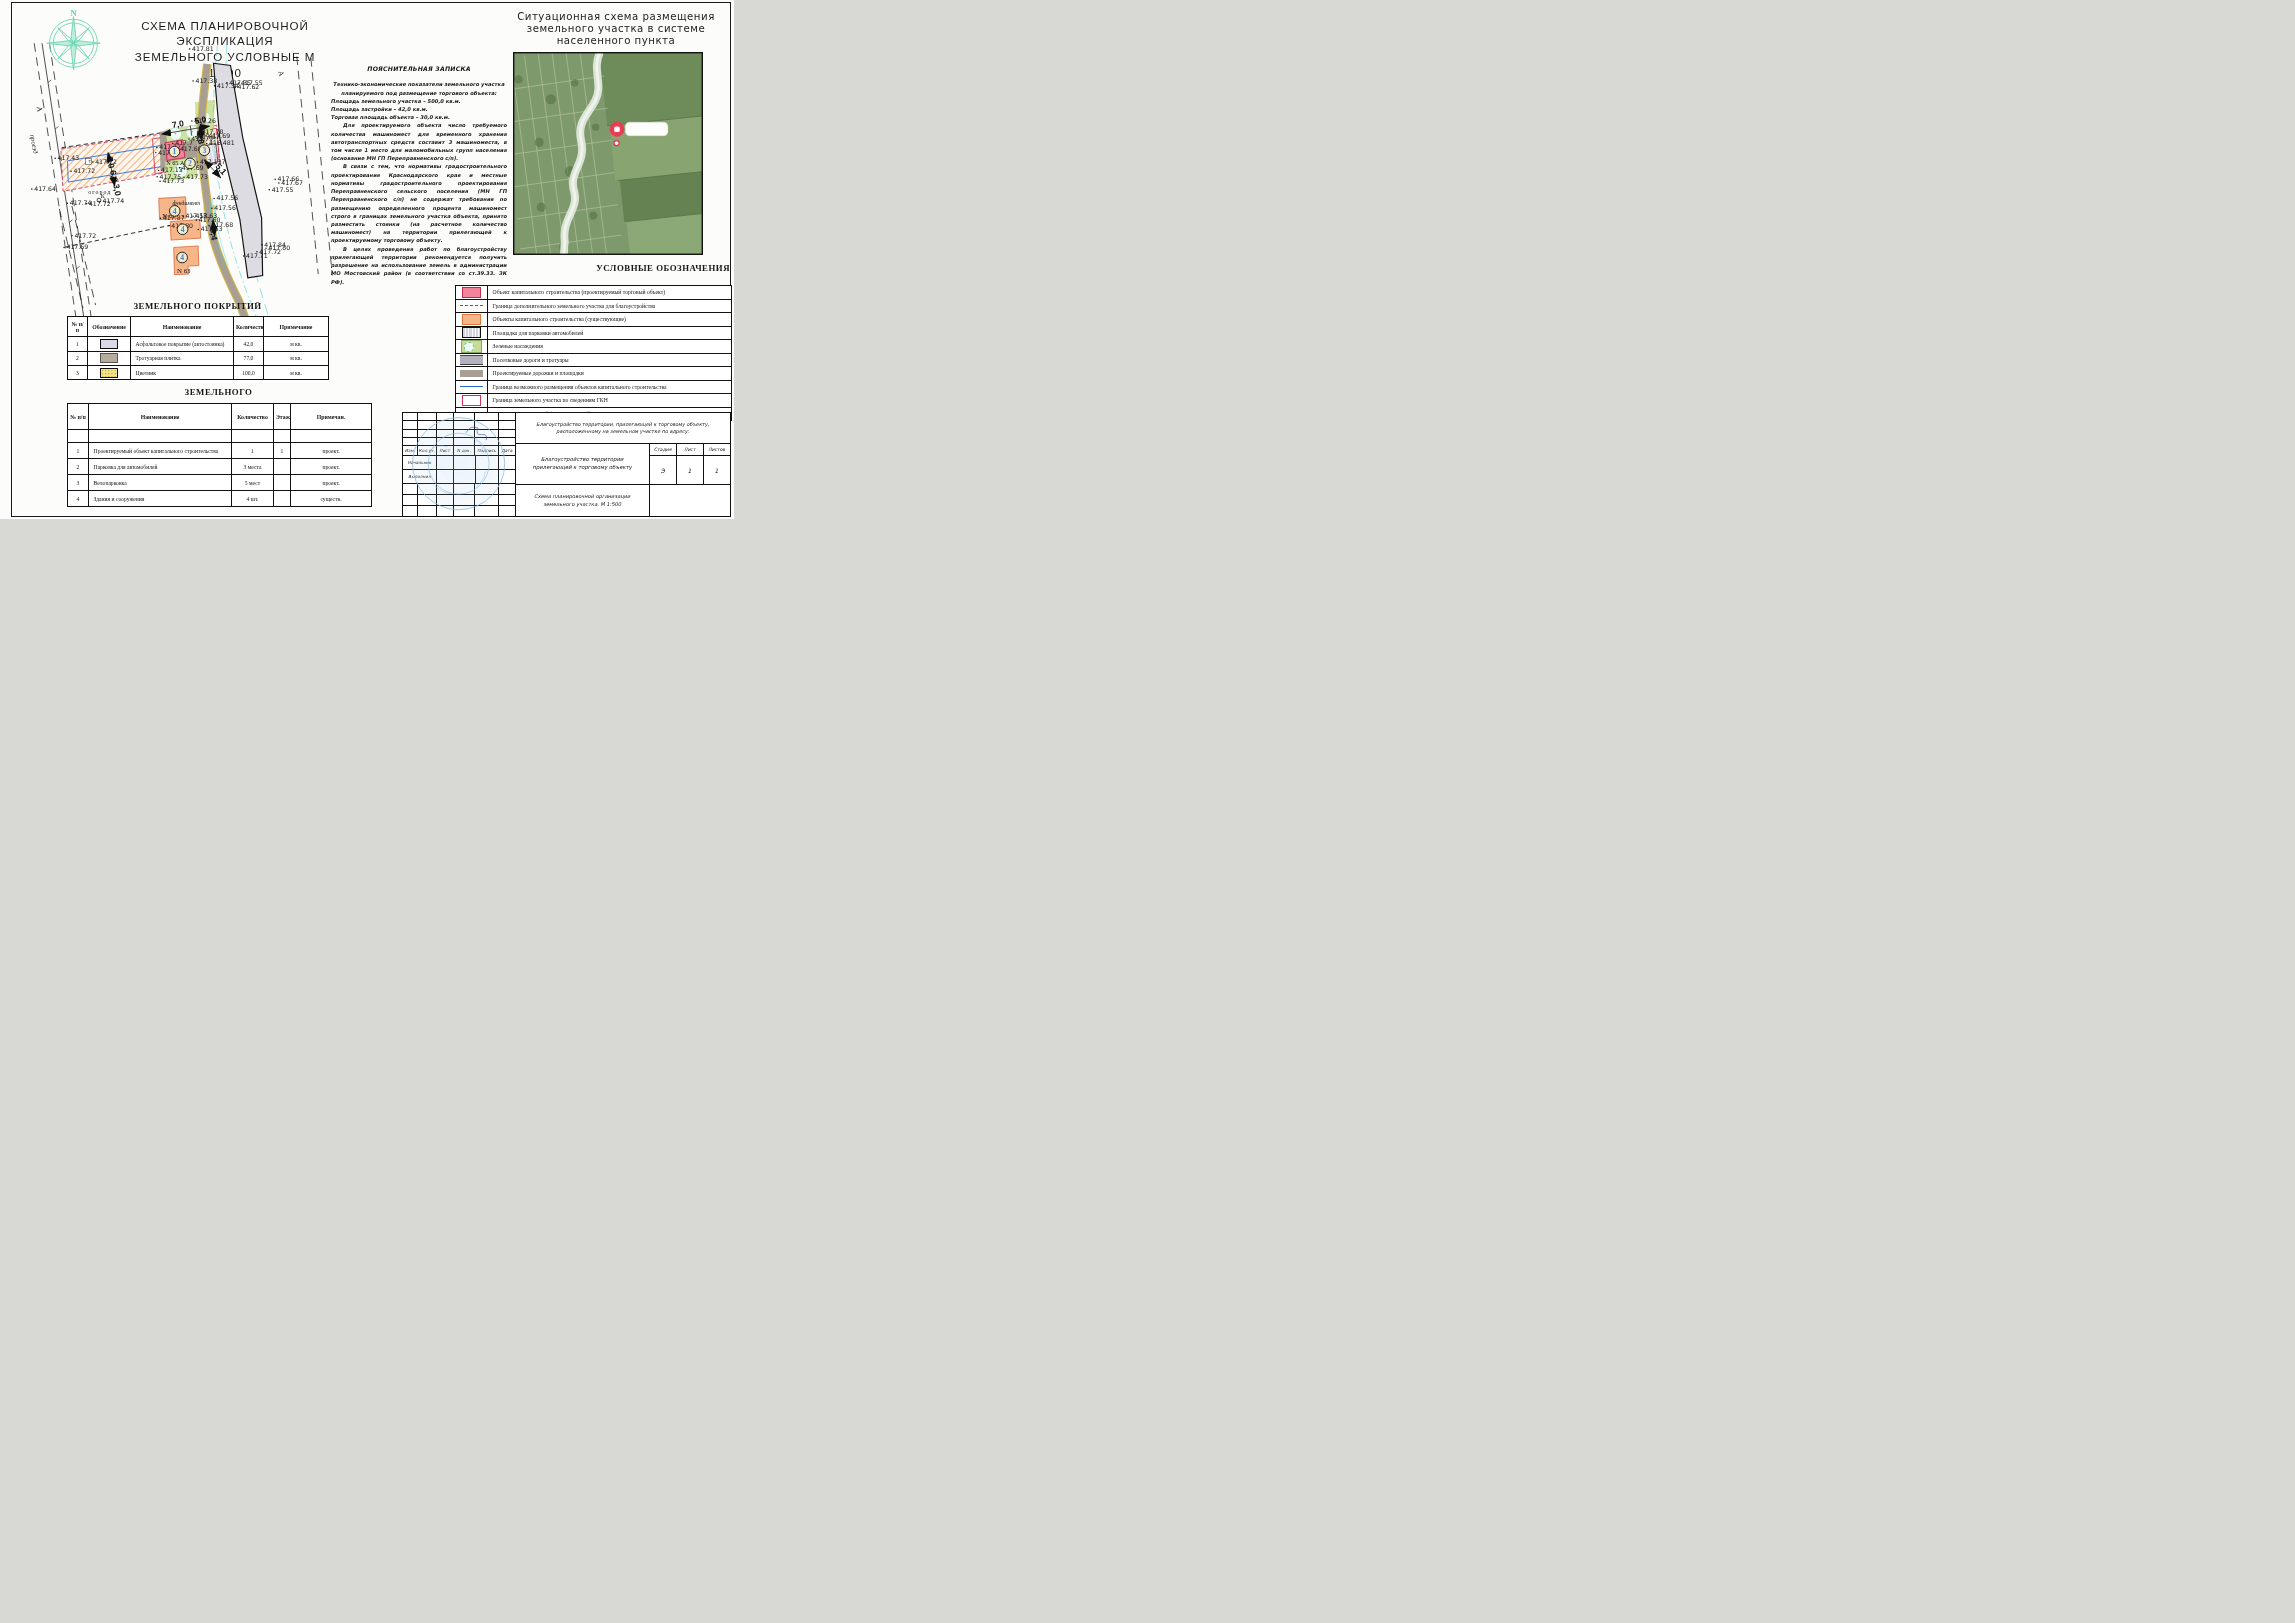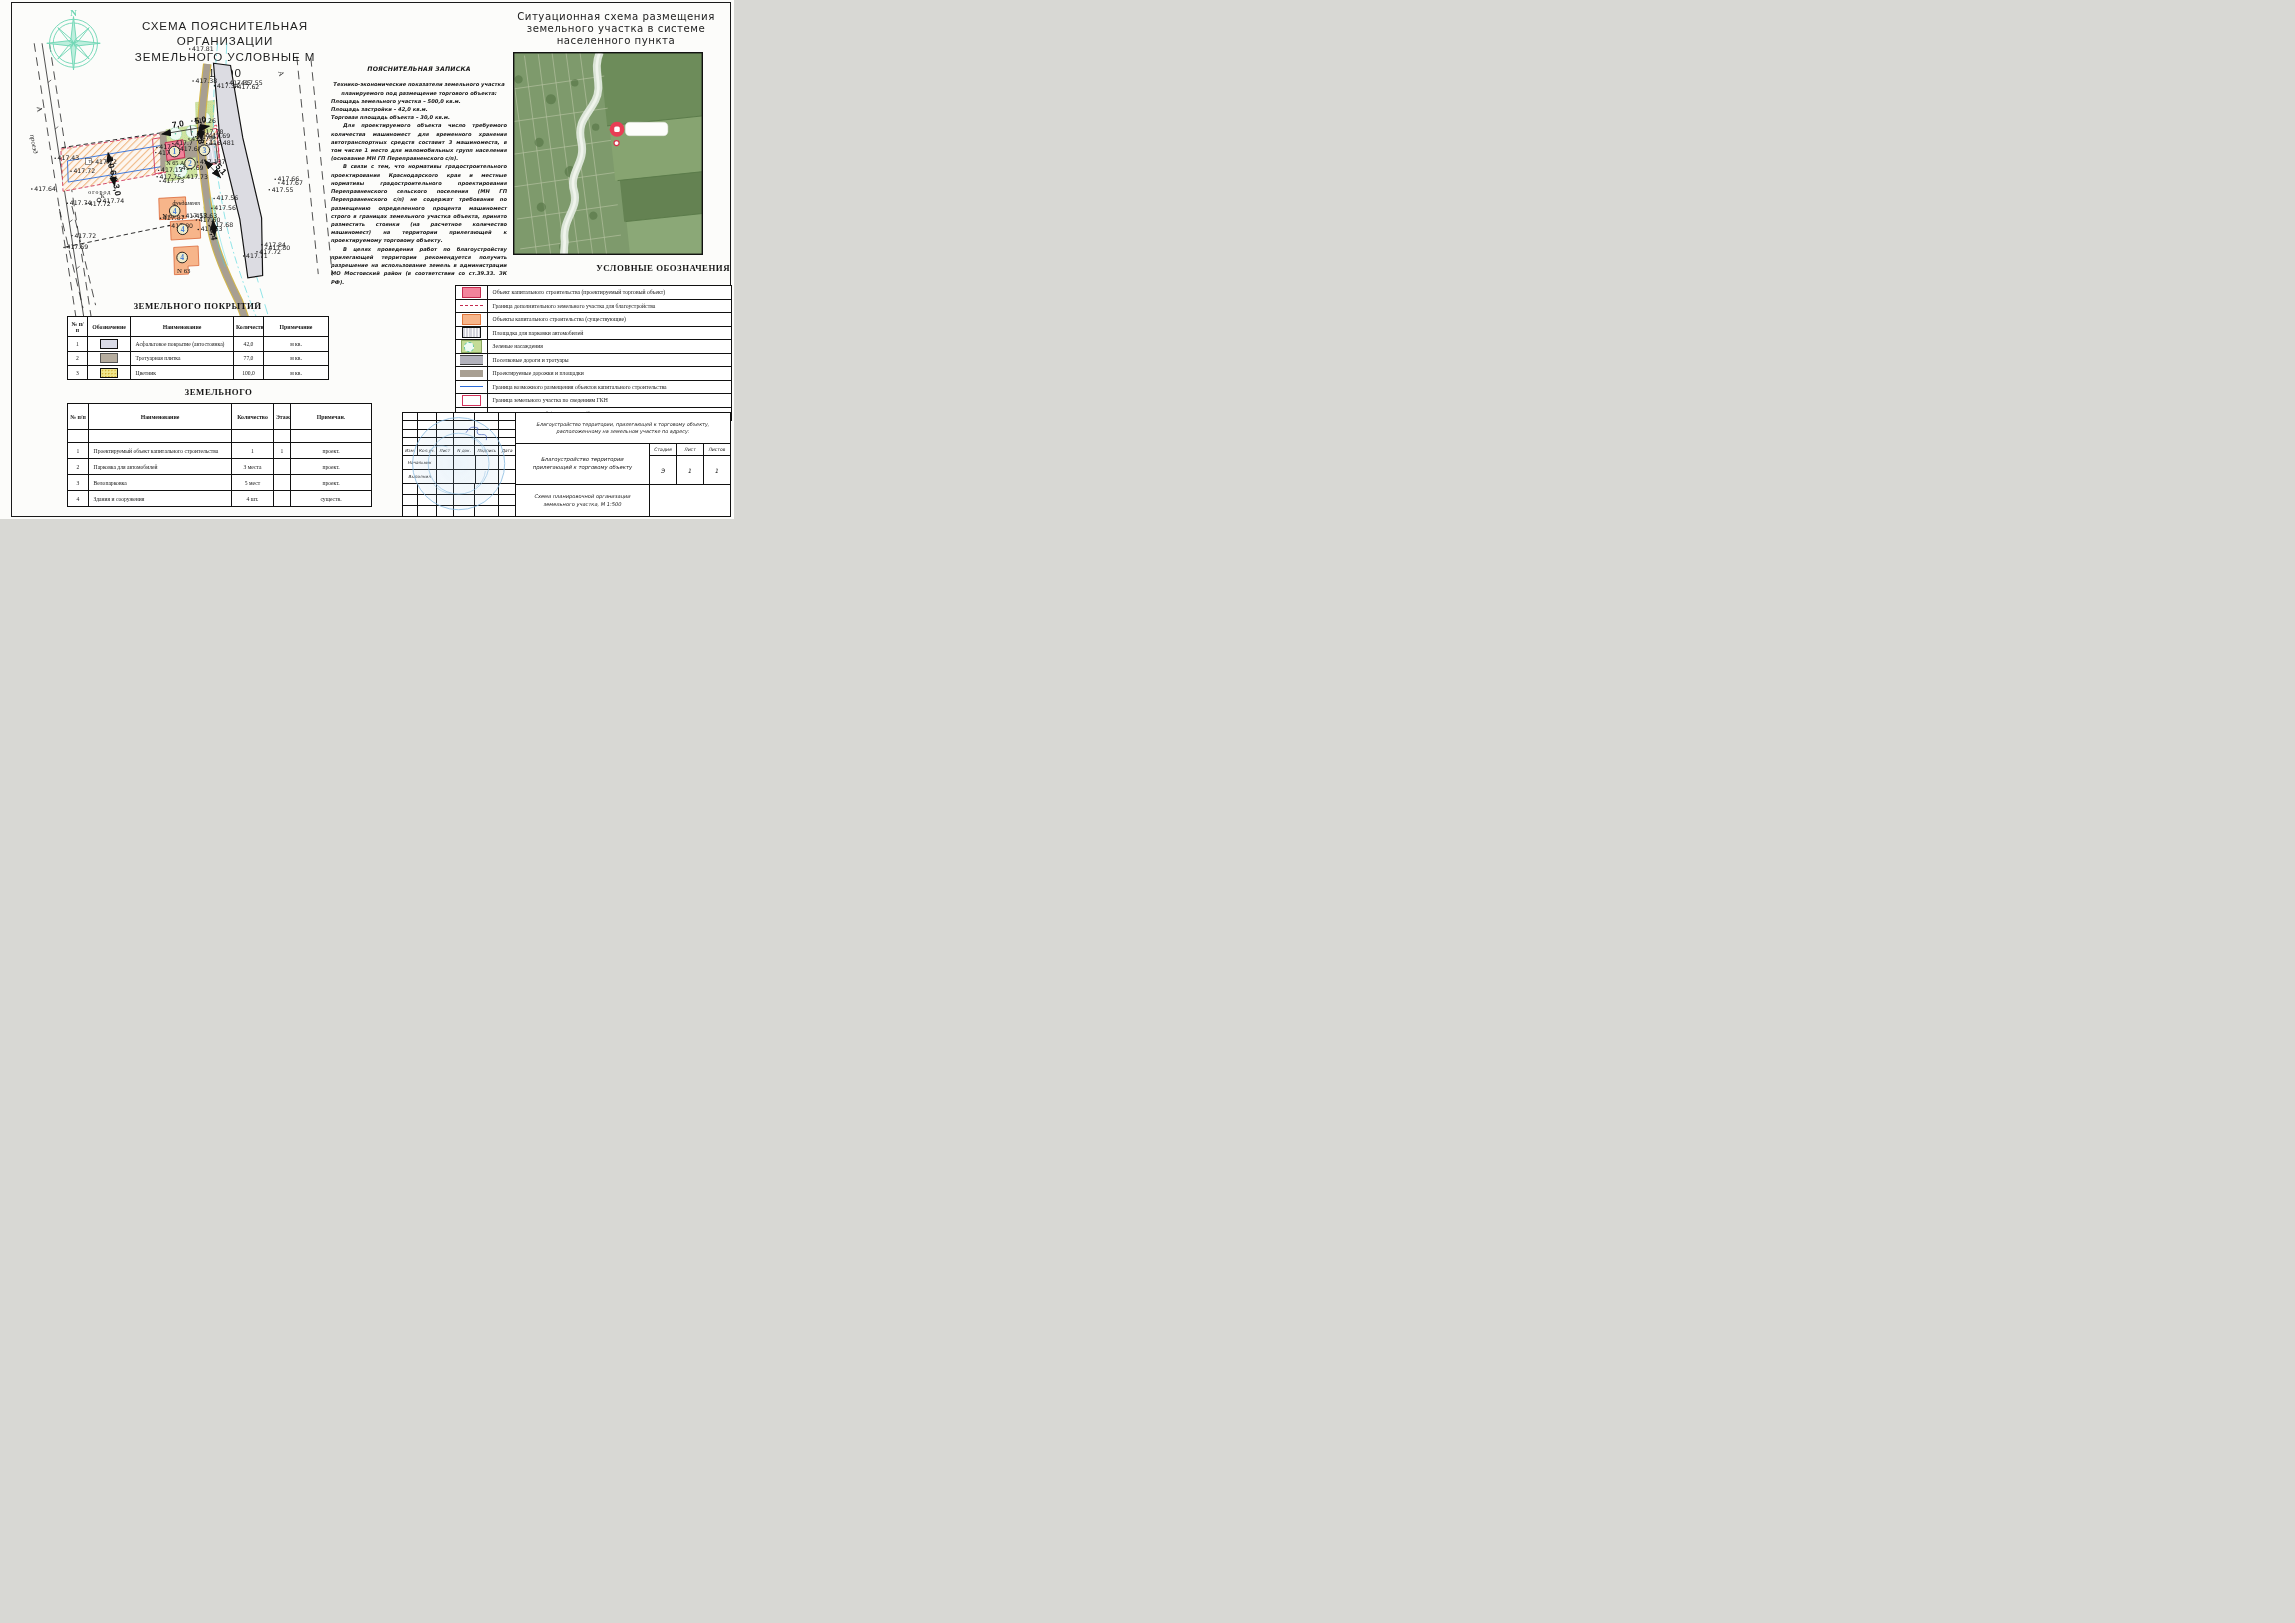--- a/index.html
+++ b/index.html
@@ -116,21 +116,21 @@
       <path d="M122,72 L70,66 L64,72 L70,78 Z" fill="#bdeedd"></path>
       <path d="M30,38 L60,64 L64,72 L54,68 Z"></path>
         <path d="M98,38 L68,64 L64,72 L74,68 Z"></path>
       <path d="M30,106 L60,80 L64,72 L54,76 Z"></path>
         <path d="M98,106 L68,80 L64,72 L74,76 Z"></path>
     </g>
     <text x="64" y="12" text-anchor="middle" font-size="20" fill="#6fd6b4" font-family="Liberation Serif,serif" font-weight="bold">N</text>
   </svg>
 
   <div class="main-title">
-    <div>СХЕМА ПОЯСНИТЕЛЬНАЯ ОРГАНИЗАЦИИ</div>
+    <div>СХЕМА ПЛАНИРОВОЧНОЙ ЭКСПЛИКАЦИЯ</div>
     <div>ЗЕМЕЛЬНОГО УСЛОВНЫЕ М 1:500</div>
   </div>
   <div class="sit-title">Ситуационная схема размещения земельного участка в системе населенного пункта</div>
 
   <svg id="plan" style="position:absolute;left:12px;top:43px;z-index:1" width="361" height="366" viewBox="0 0 2440 2470">
     <defs>
       <pattern id="hatch" width="34" height="34" patternUnits="userSpaceOnUse" patternTransform="rotate(45)">
         <rect width="34" height="34" fill="#fdf6ef"></rect>
           <rect width="7" height="34" fill="#efb57e"></rect>
       </pattern>

